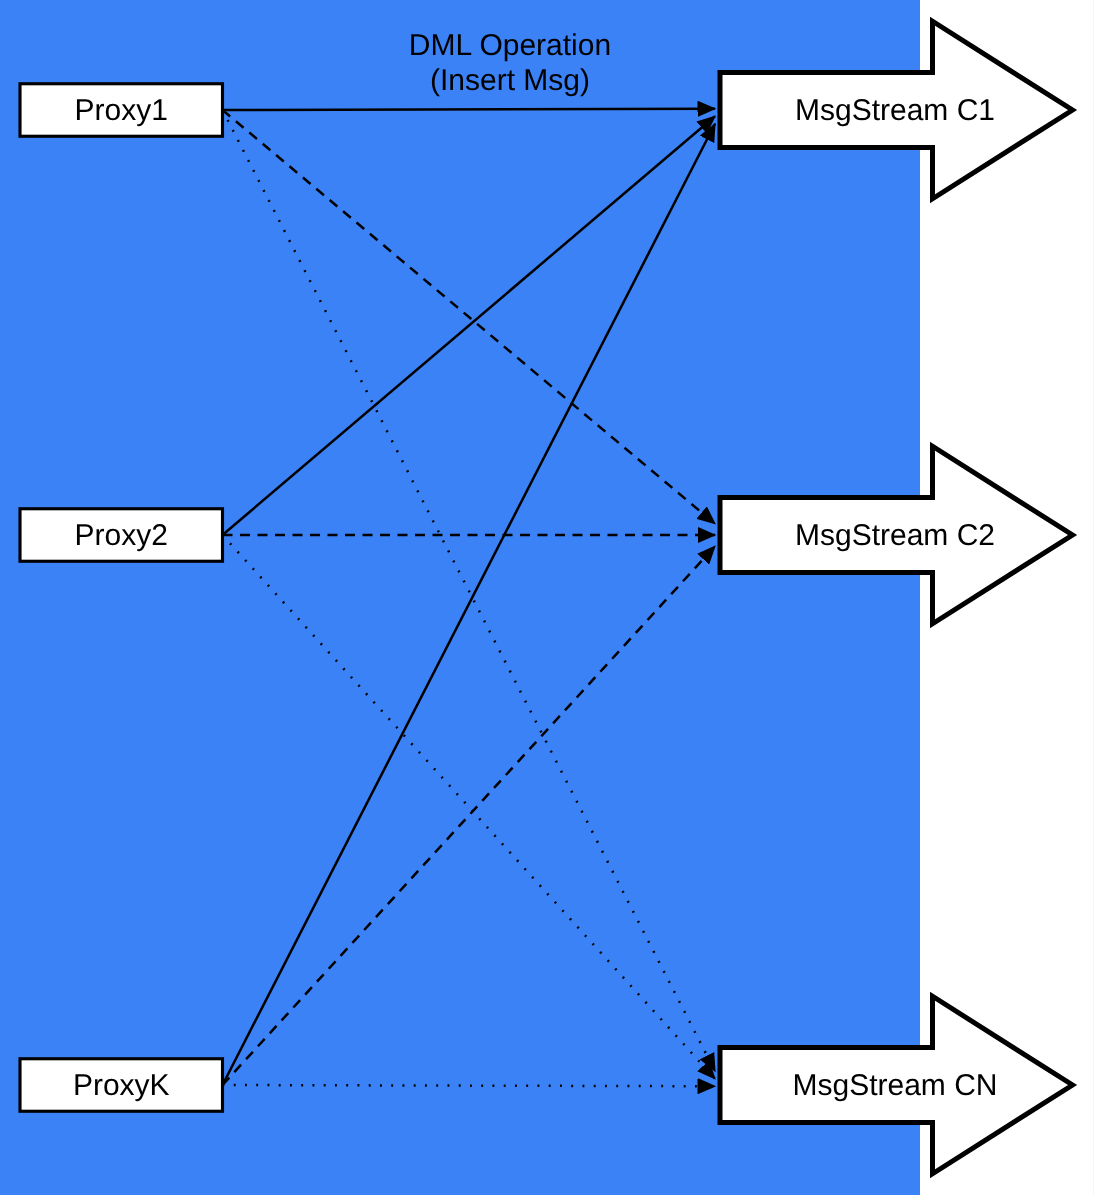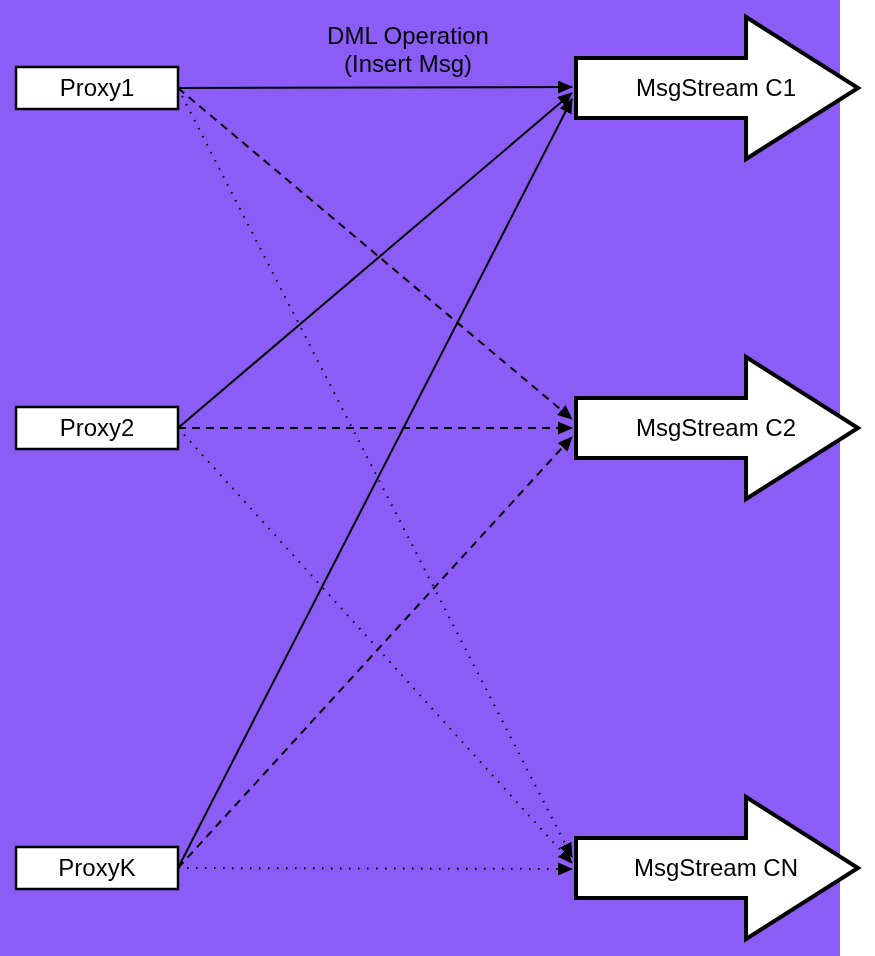--- a/index.html
+++ b/index.html
@@ -2,23 +2,23 @@
 <html><head>
 <meta charset="utf-8">
 <style>
   html, body {
     margin: 0;
     padding: 0;
     background: #ffffff;
   }
   .canvas {
     position: relative;
-    width: 840px;
+    width: 736px;
     height: 956px;
-    background: #8b5cf6;
+    background: #3b82f6;
     font-family: "Liberation Sans", sans-serif;
   }
   svg { display: block; }
   .edge-solid {
     stroke: #000000;
     stroke-width: 2;
     fill: none;
   }
   .edge-dashed {
     stroke: #000000;

